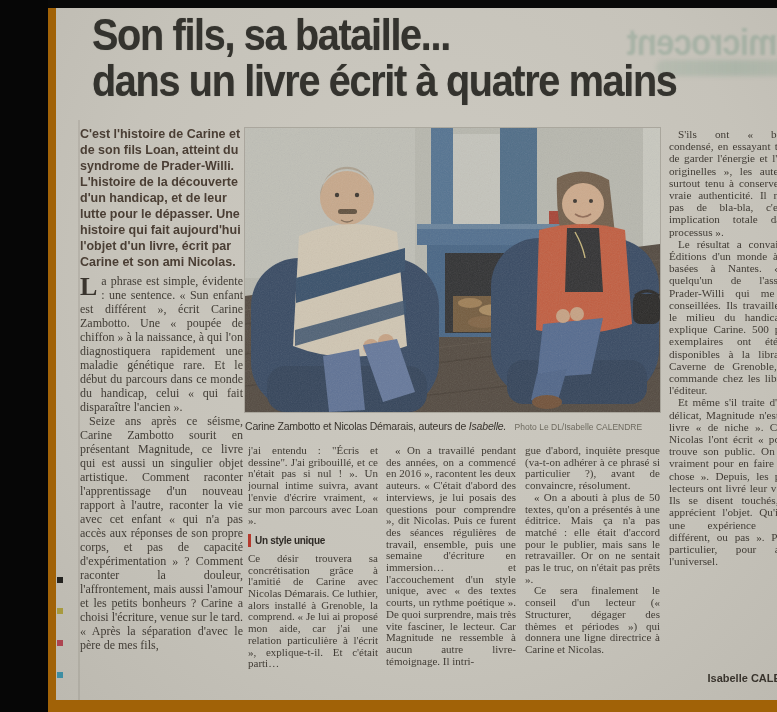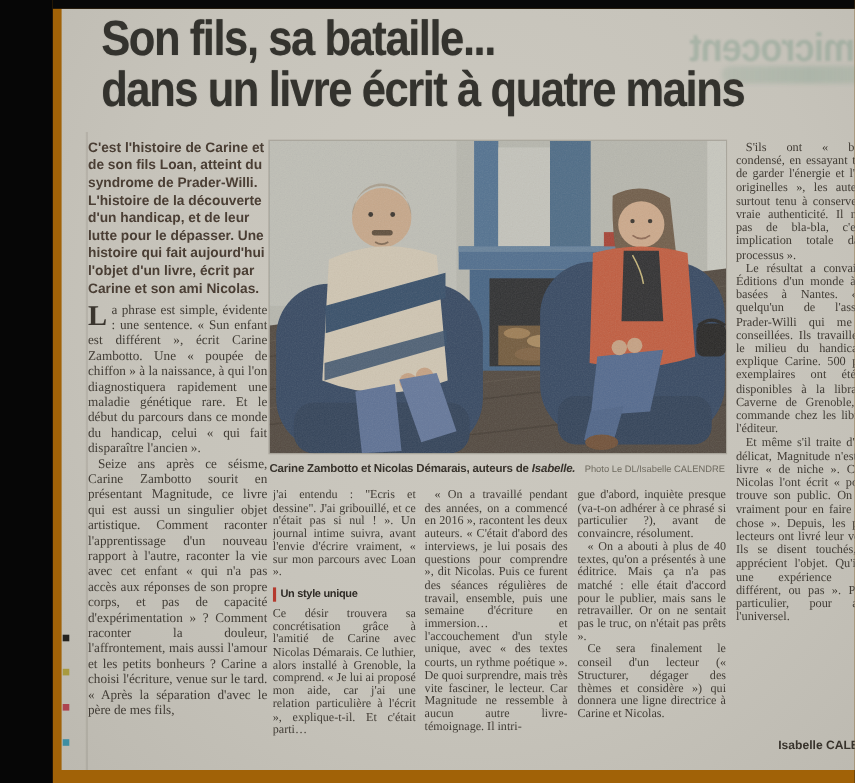--- a/index.html
+++ b/index.html
@@ -39,21 +39,21 @@
   .subhead{display:flex;align-items:center;gap:4px;margin:7px 0 6px 0;}
   .subhead .bar{width:3px;height:13px;background:#b5392d;flex:0 0 auto;}
   .subhead .txt{font-family:"Liberation Sans",sans-serif;font-weight:700;font-size:10px;
                 color:#2f2b26;letter-spacing:-.3px;white-space:nowrap;}
   .byline{position:absolute;right:2px;bottom:16px;font-family:"Liberation Sans",sans-serif;
           font-weight:700;font-size:11px;color:#38332c;}
   
   .photo{position:absolute;left:189px;top:120px;width:415px;height:284px;overflow:hidden;
          box-shadow:0 0 0 1px rgba(80,75,65,.25);}
   .caption{position:absolute;left:189px;top:408px;width:418px;white-space:nowrap;overflow:hidden;}
-  .cap-b{font-weight:700;font-size:10.5px;color:#38332c;letter-spacing:-.2px;}
+  .cap-b{font-weight:400;font-size:10.5px;color:#38332c;letter-spacing:-.2px;}
   .cap-i{font-style:italic;}
   .cap-credit{font-size:8.5px;color:#6e6a5f;margin-left:4px;}
   
   .reg{position:absolute;width:6px;height:6px;left:9px;}
   .reg.k{top:577px;background:#23221f;}
   .reg.y{top:608px;background:#a89a3e;}
   .reg.m{top:640px;background:#ad4450;}
   .reg.c{top:672px;background:#3e8ea3;}
   .topbar{position:absolute;left:0;top:0;width:777px;height:8px;background:#080808;}
 </style>
@@ -185,22 +185,22 @@
       </div>
       <p>Ce désir trouvera sa concrétisation grâce à l'amitié de Carine avec Nicolas Démarais. Ce luthier, alors installé à Grenoble, la comprend. « Je lui ai proposé mon aide, car j'ai une relation particulière à l'écrit », explique-t-il. Et c'était parti…</p>
     </div>
 
     <div class="col c3 body-serif">
       <p class="ind">« On a travaillé pendant des années, on a commencé en 2016 », racontent les deux auteurs. « C'était d'abord des interviews, je lui posais des questions pour comprendre », dit Nicolas. Puis ce furent des séances régulières de travail, ensemble, puis une semaine d'écriture en immersion… et l'accouchement d'un style unique, avec « des textes courts, un rythme poétique ». De quoi surprendre, mais très vite fasciner, le lecteur. Car Magnitude ne ressemble à aucun autre livre-témoignage. Il intri-</p>
     </div>
 
     <div class="col c4 body-serif">
       <p>gue d'abord, inquiète presque (va-t-on adhérer à ce phrasé si particulier ?), avant de convaincre, résolument.</p>
-      <p class="ind">« On a abouti à plus de 40 textes, qu'on a présentés à une éditrice. Mais ça n'a pas matché : elle était d'accord pour le publier, mais sans le retravailler. Or on ne sentait pas le truc, on n'était pas prêts ».</p>
-      <p class="ind">Ce sera finalement le conseil d'un lecteur (« Structurer, dégager des thèmes et considère ») qui donnera une ligne directrice à Carine et Nicolas.</p>
+      <p class="ind">« On a abouti à plus de 50 textes, qu'on a présentés à une éditrice. Mais ça n'a pas matché : elle était d'accord pour le publier, mais sans le retravailler. Or on ne sentait pas le truc, on n'était pas prêts ».</p>
+      <p class="ind">Ce sera finalement le conseil d'un lecteur (« Structurer, dégager des thèmes et périodes ») qui donnera une ligne directrice à Carine et Nicolas.</p>
     </div>
 
     <div class="col c5 body-serif">
       <p class="ind">S'ils ont « beaucoup condensé, en essayant toutefois de garder l'énergie et l'émotion originelles », les auteurs ont surtout tenu à conserver « une vraie authenticité. Il ne s'agit pas de bla-bla, c'est une implication totale dans ce processus ».</p>
       <p class="ind">Le résultat a convaincu les Éditions d'un monde à l'autre, basées à Nantes. « C'est quelqu'un de l'association Prader-Willi qui me les a conseillées. Ils travaillent dans le milieu du handicap… », explique Carine. 500 premiers exemplaires ont été tirés, disponibles à la librairie La Caverne de Grenoble, ou en commande chez les libraires et l'éditeur.</p>
       <p class="ind">Et même s'il traite d'un sujet délicat, Magnitude n'est pas un livre « de niche ». Carine et Nicolas l'ont écrit « pour qu'il trouve son public. On écrivait vraiment pour en faire quelque chose ». Depuis, les premiers lecteurs ont livré leur verdict. « Ils se disent touchés, et ils apprécient l'objet. Qu'ils aient une expérience d'enfant différent, ou pas ». Partir du particulier, pour atteindre l'universel.</p>
       <div class="byline">Isabelle CALENDRE</div>
     </div>
 
   </div>

